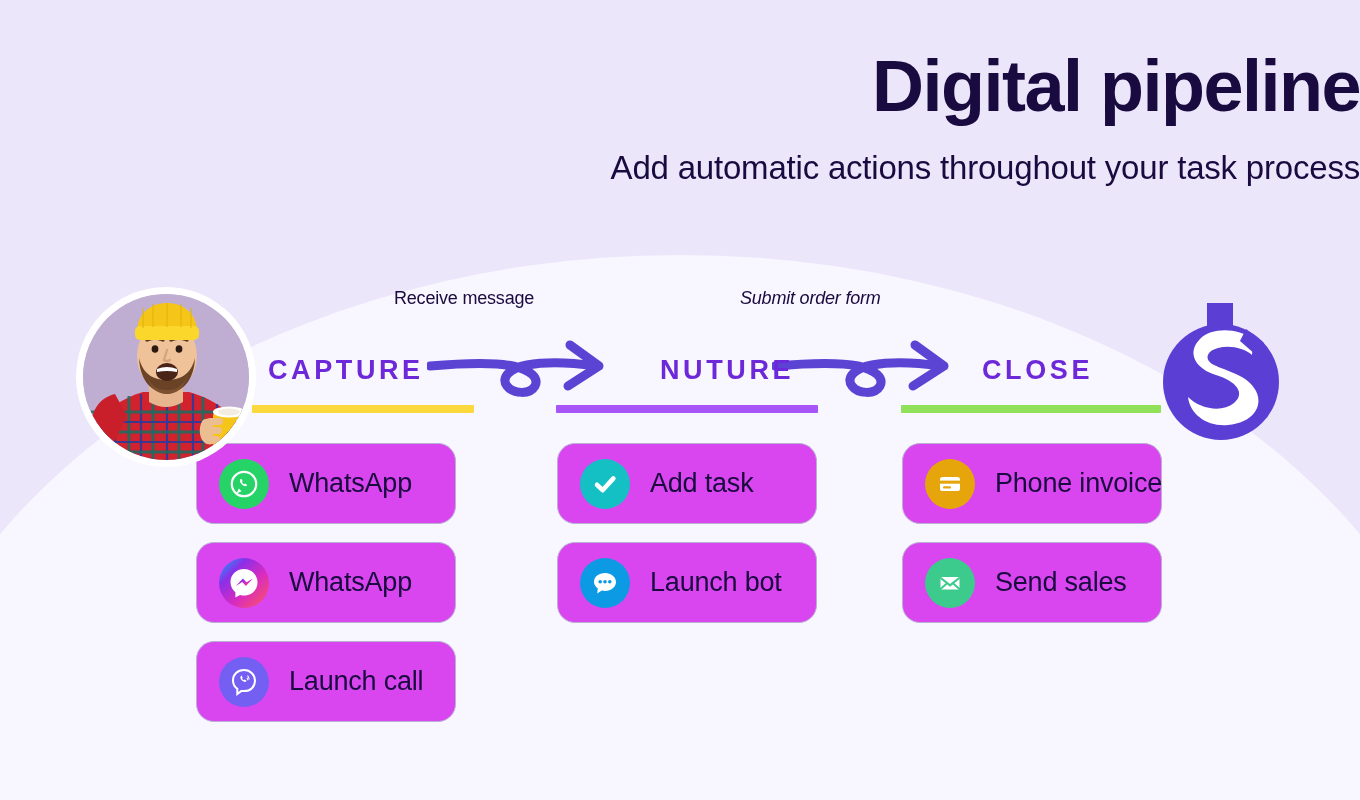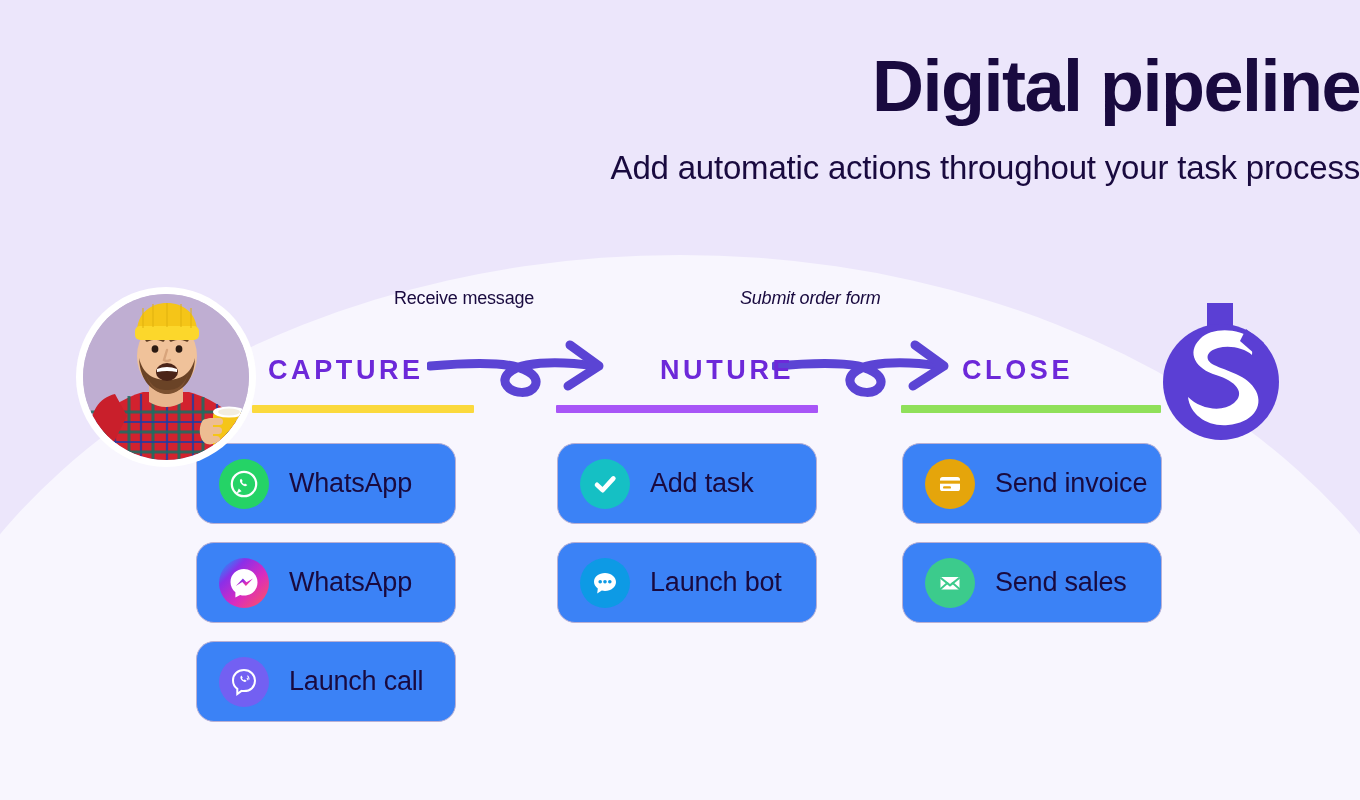--- a/index.html
+++ b/index.html
@@ -73,21 +73,21 @@
     z-index: 4;
     font-size: 27px;
     font-weight: 700;
     letter-spacing: 3.6px;
     color: #6d28d9;
     white-space: nowrap;
     top: 355px;
   }
   #stage-name-0 { left: 268px; }
   #stage-name-1 { left: 622px; margin-left: 38px; }
-  #stage-name-2 { left: 962px; }
+  #stage-name-2 { left: 982px; }
 
   .stage-bar {
     position: absolute;
     z-index: 4;
     height: 8px;
     border-radius: 1px;
     top: 405px;
   }
   #stage-bar-0 { left: 252px; width: 222px; }
   #stage-bar-1 { left: 556px; width: 262px; }
@@ -103,21 +103,21 @@
   #column-0 { left: 196px; top: 443px; width: 260px; }
   #column-1 { left: 557px; top: 443px; width: 260px; }
   #column-2 { left: 902px; top: 443px; width: 260px; }
 
   .action-card {
     display: flex;
     align-items: center;
     height: 81px;
     margin-bottom: 18px;
     padding-left: 22px;
-    background: #3b82f6;
+    background: #d946ef;
     border: 1.6px solid #b9b0d4;
     border-radius: 18px;
   }
   .action-card:last-child { margin-bottom: 16px; }
 
   .card-icon {
     width: 50px; height: 50px;
     flex: 0 0 50px;
     border-radius: 50%;
     position: relative;
@@ -284,21 +284,21 @@
   <div class="column" id="column-2">
 
     <div class="action-card">
       <span class="card-icon" style="background:#e5a50b">
         <svg width="32" height="32" viewBox="0 0 32 32">
           <rect x="6" y="9" width="20" height="14" rx="2.6" fill="#fff"></rect>
           <rect x="6" y="12.6" width="20" height="3.1" fill="#e5a50b"></rect>
           <rect x="9" y="18.2" width="8" height="2.4" rx="1.2" fill="#e5a50b"></rect>
         </svg>
       </span>
-      <span class="card-label">Send invoice</span>
+      <span class="card-label">Phone invoice</span>
     </div>
 
     <div class="action-card">
       <span class="card-icon" style="background:#3ccb8c">
         <svg width="32" height="32" viewBox="0 0 32 32">
           <rect x="6.5" y="10" width="19" height="12.6" rx="1.4" fill="#fff"></rect>
           <path d="M6.5 10.8 L16 18.4 L25.5 10.8" fill="none" stroke="#3ccb8c" stroke-width="2.1" stroke-linejoin="round"></path>
           <path d="M6.5 22 L13.4 16 M25.5 22 L18.6 16" fill="none" stroke="#3ccb8c" stroke-width="1.9" stroke-linecap="round"></path>
         </svg>
       </span>

